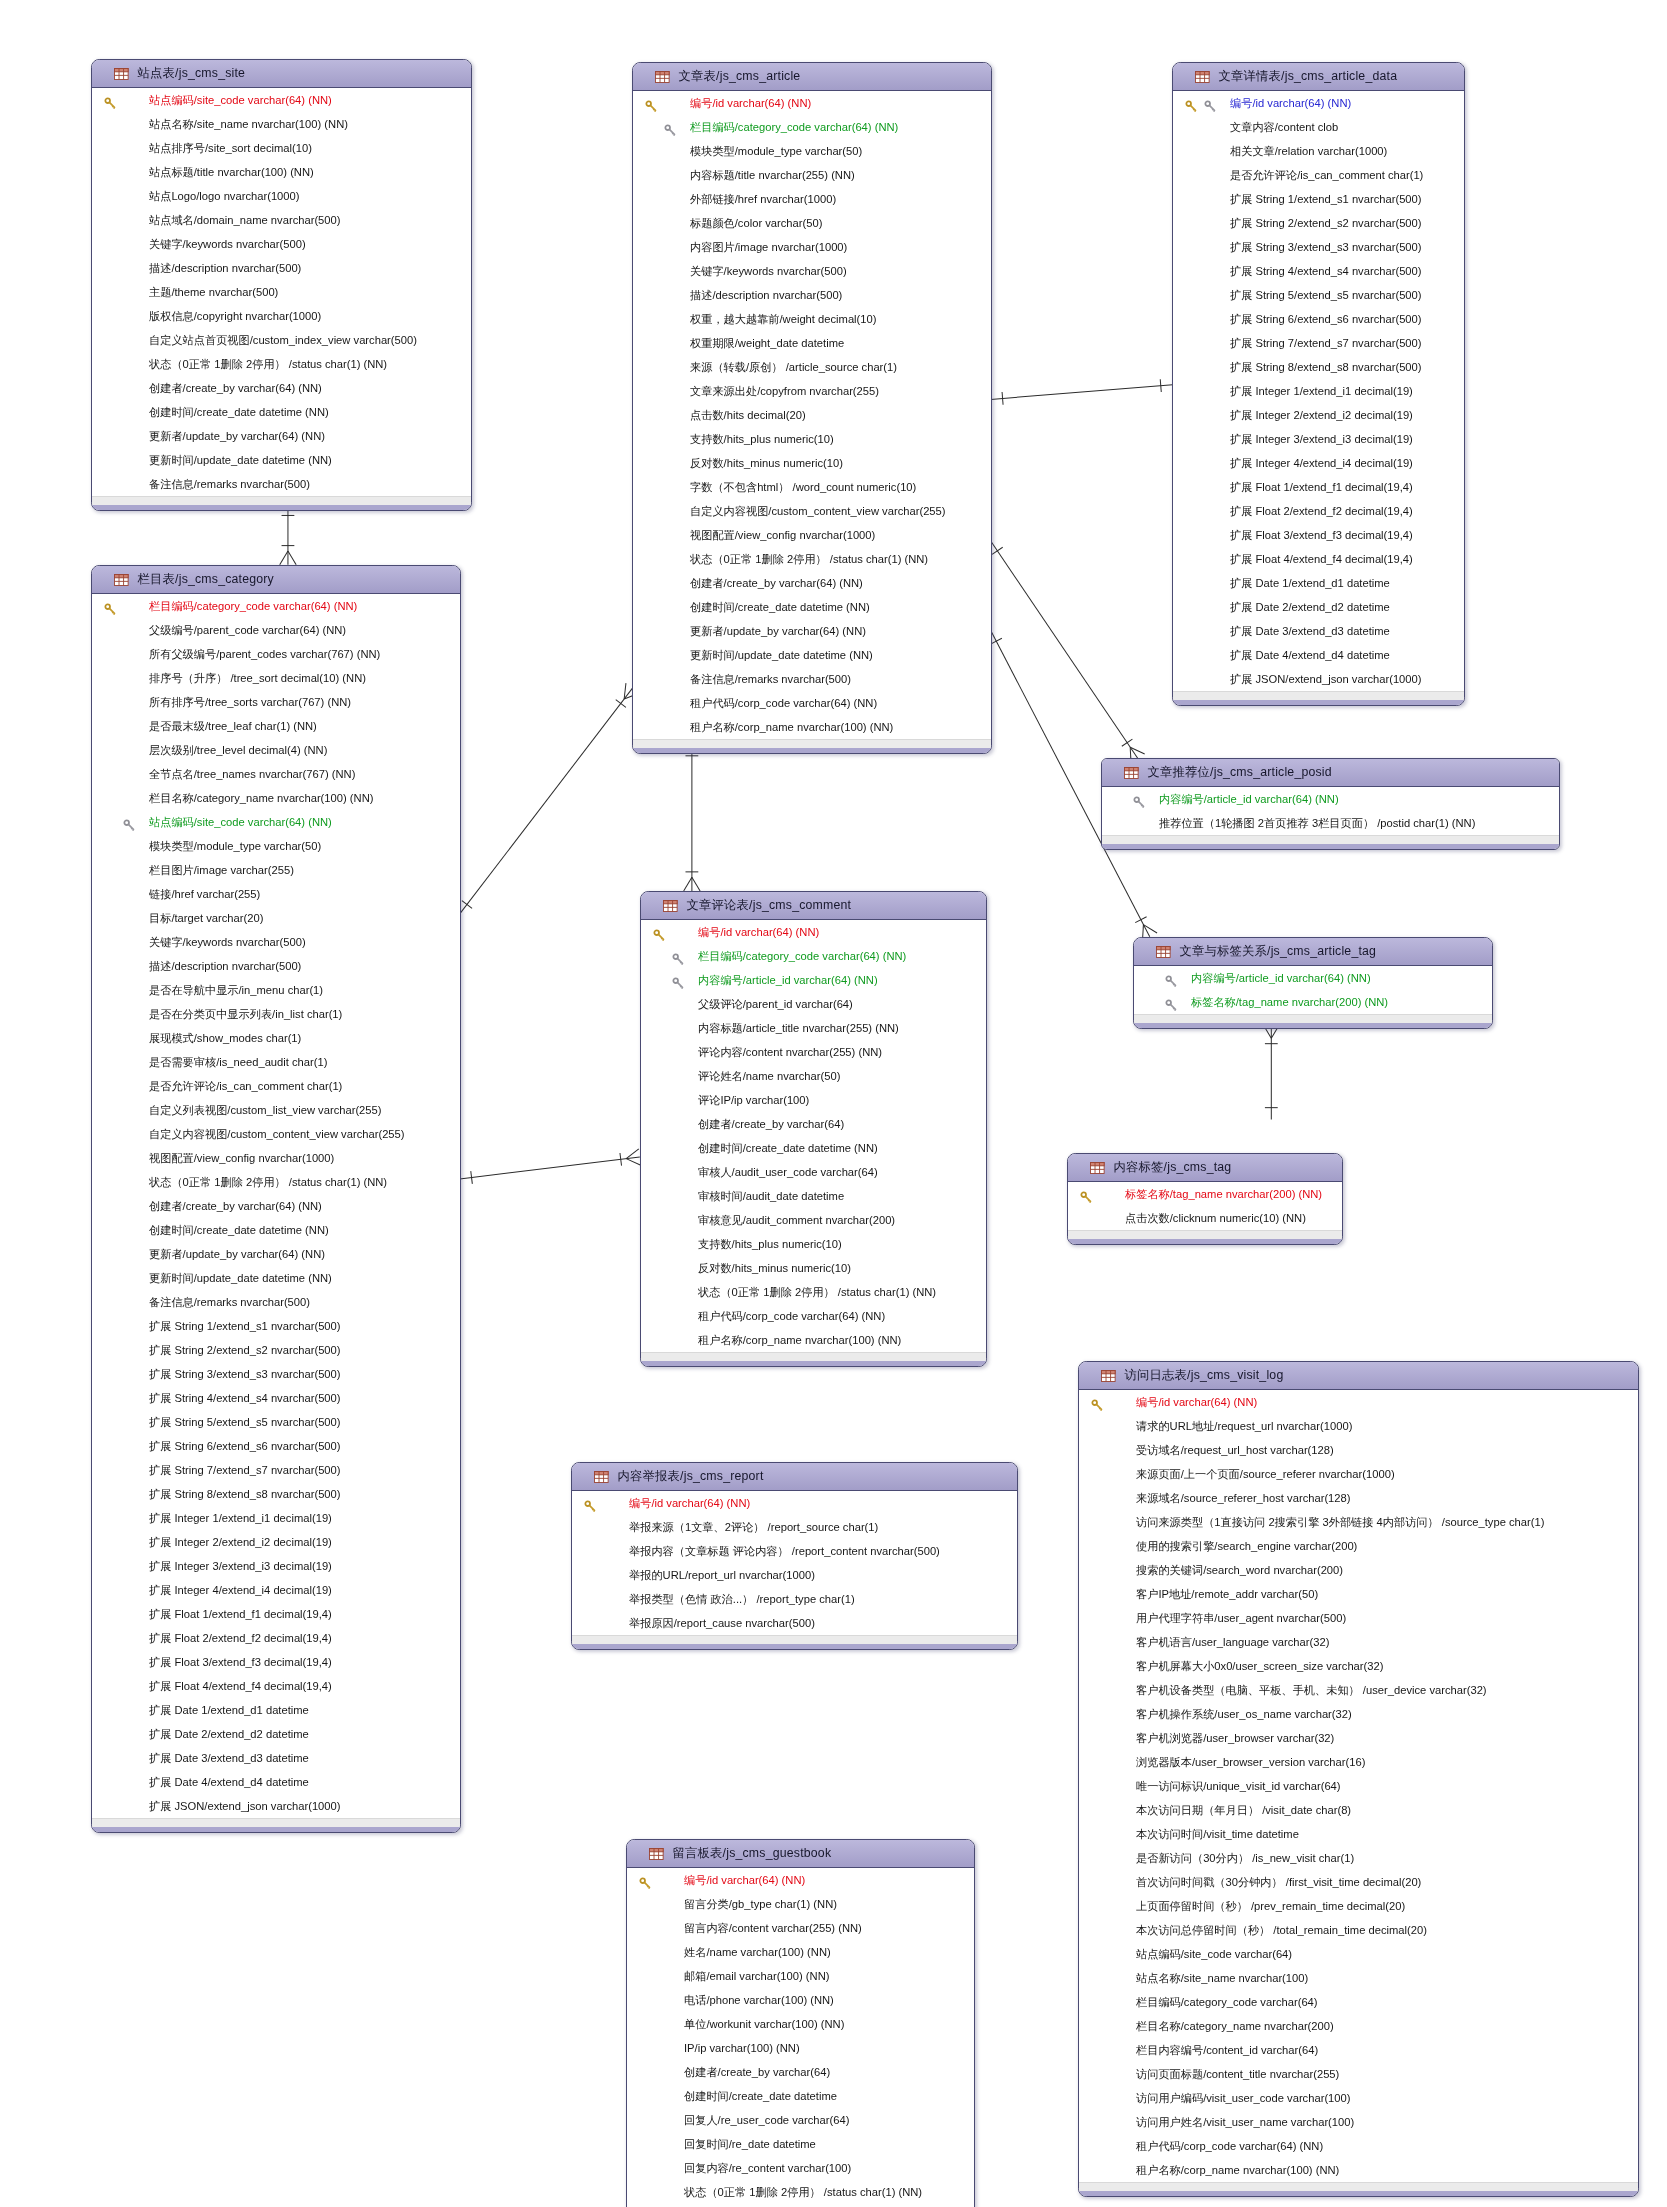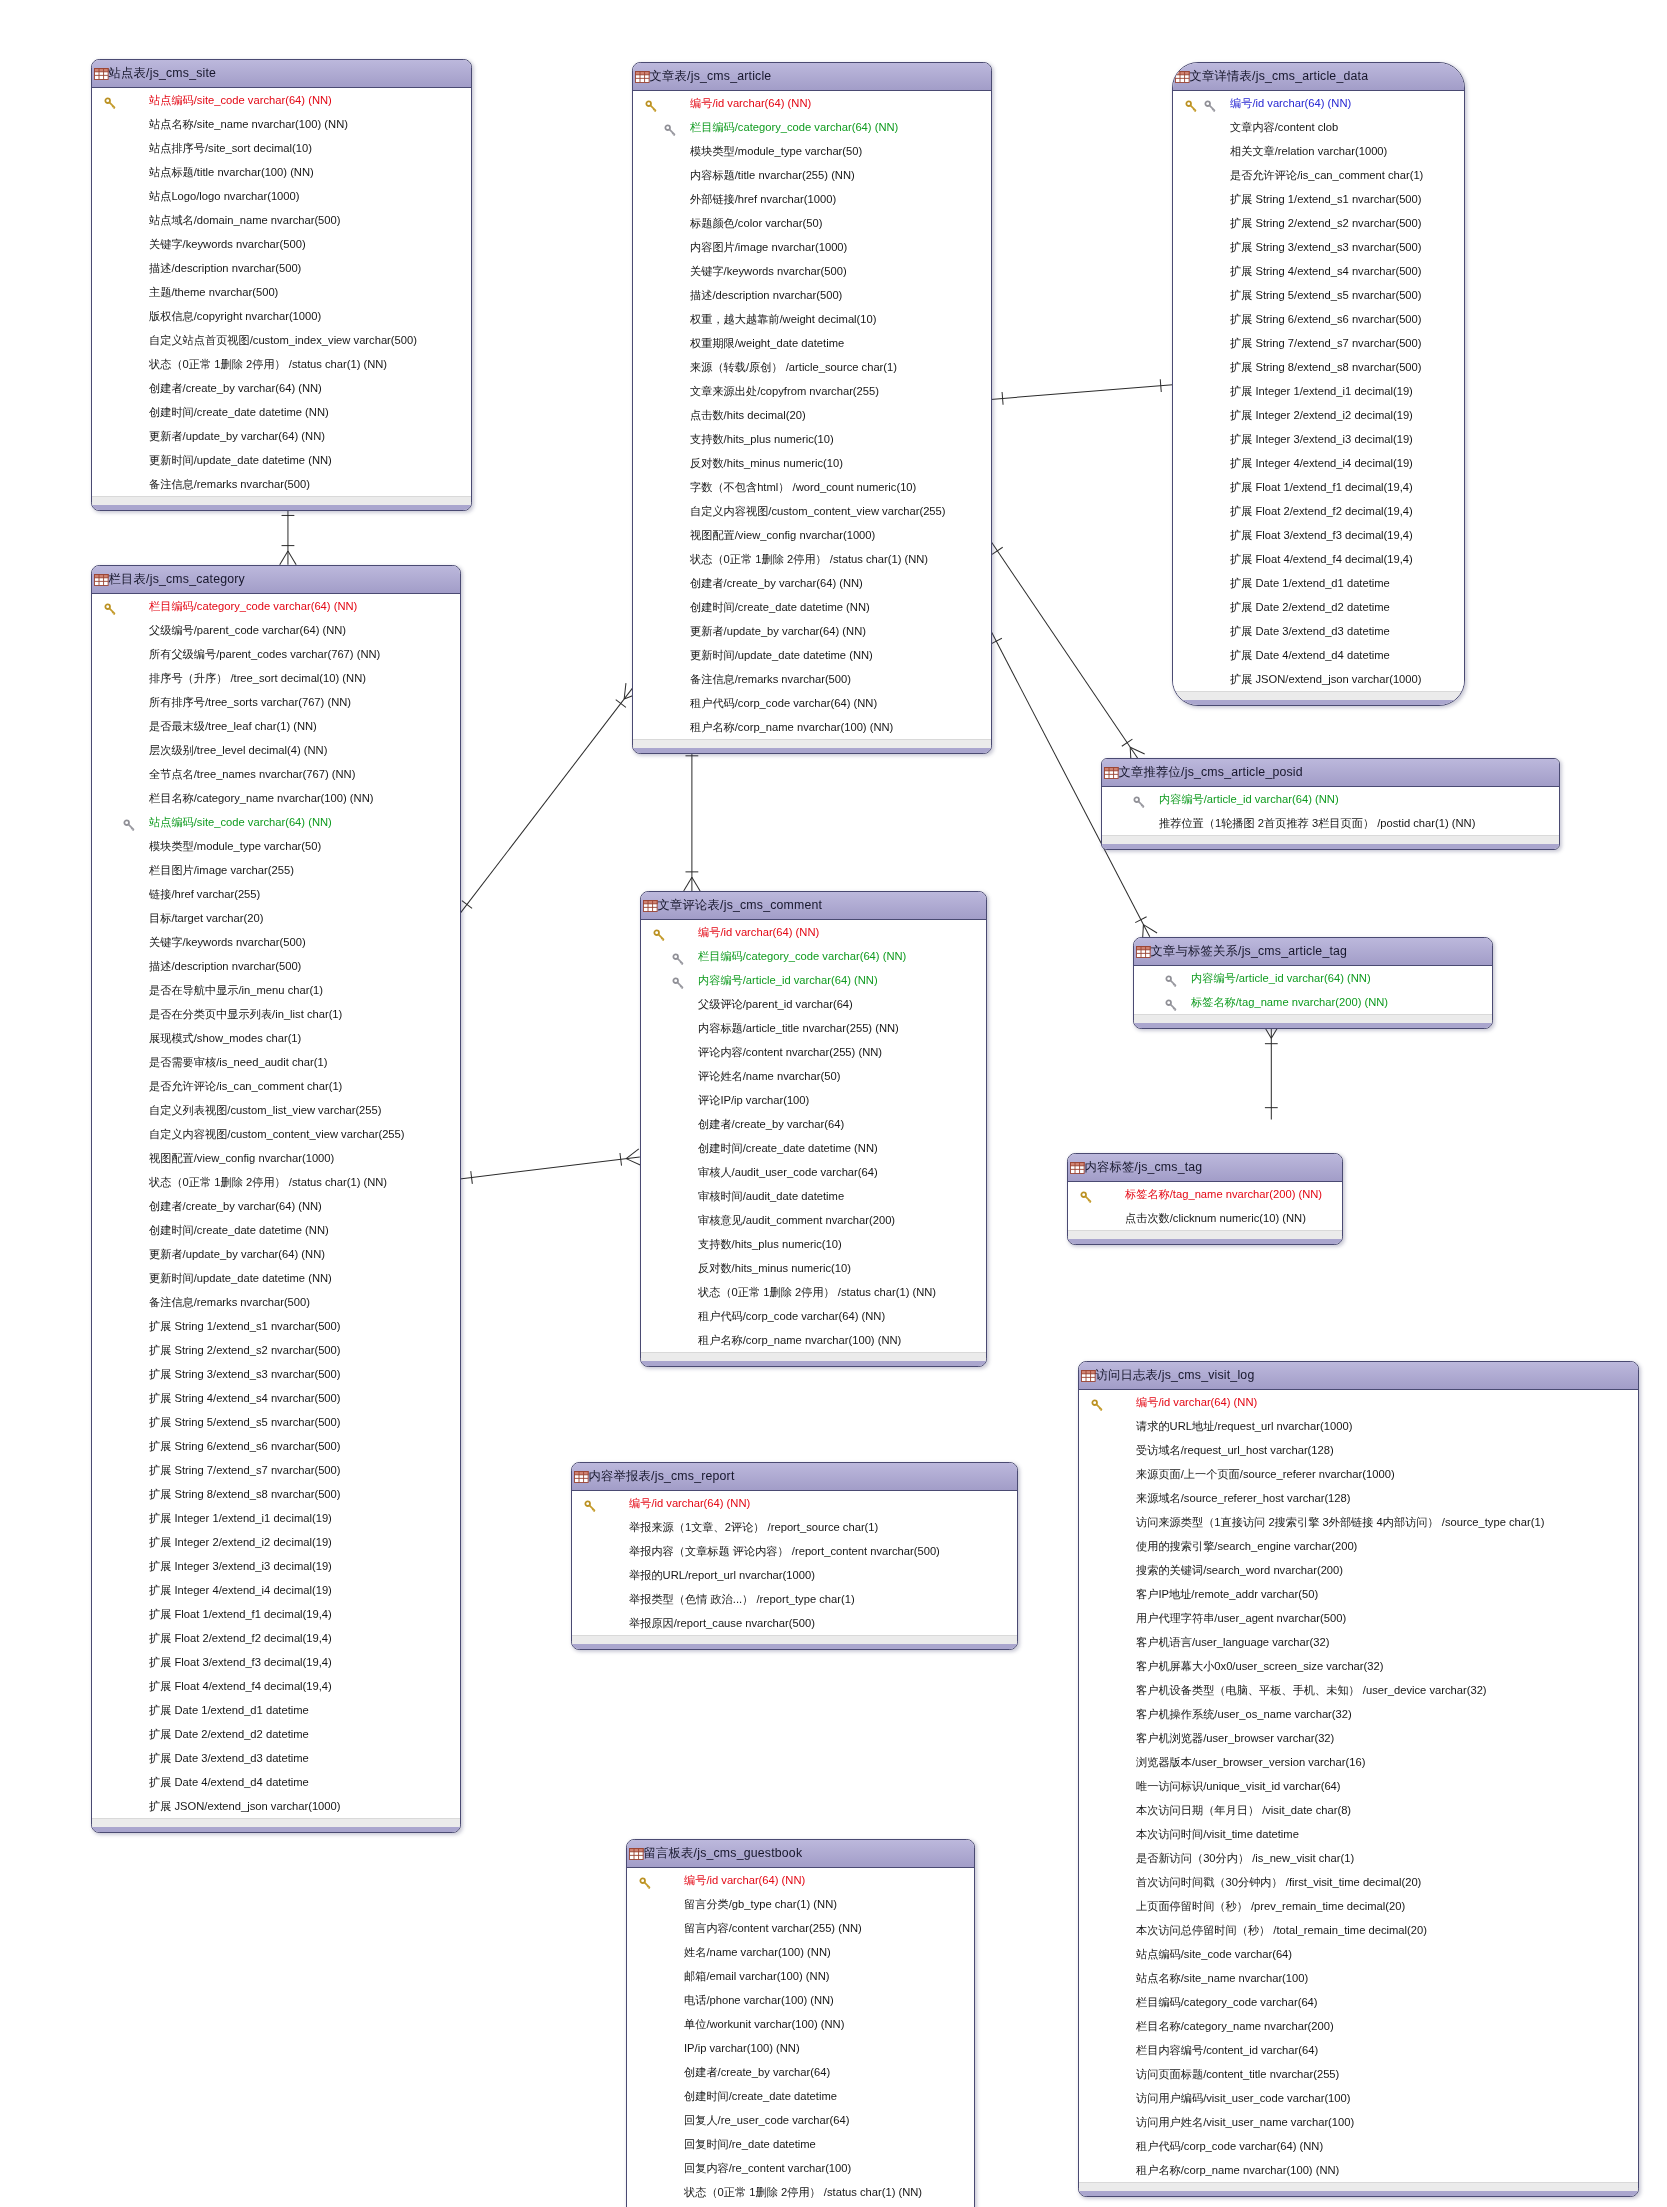--- a/index.html
+++ b/index.html
@@ -10,21 +10,21 @@
   #relations-svg{position:absolute;left:0;top:0;z-index:0;}
   .tbl{
     position:absolute;z-index:1;background:#ffffff;
     border:1.5px solid #4a4a72;border-radius:8.2px;
     box-shadow:1.4px 1.8px 3.7px rgba(70,70,110,.28);
     overflow:hidden;
   }
   .tbl-hd{
     height:27.4px;background:linear-gradient(#bcb8dc,#a29dc8);
     border-bottom:1.3px solid #4a4a72;
-    display:flex;align-items:center;gap:0;padding:0 2px;
+    display:flex;align-items:center;gap:9px;padding:0 22px;
     font-size:12.3px;color:#17172c;white-space:nowrap;
   }
   .tbl-title{letter-spacing:0.2px;}
   .tbl-body{background:#fff;}
   .row{
     position:relative;height:24px;line-height:24px;
     font-size:11.2px;padding-left:57px;white-space:nowrap;color:#161616;
   }
   .row .ic{position:absolute;top:5.5px;width:12.8px;height:12.8px;}
   .ic.pk{left:12px;}
@@ -268,21 +268,21 @@
         <div class="row"><span class="">创建时间/create_date datetime (NN)</span></div>
         <div class="row"><span class="">更新者/update_by varchar(64) (NN)</span></div>
         <div class="row"><span class="">更新时间/update_date datetime (NN)</span></div>
         <div class="row"><span class="">备注信息/remarks nvarchar(500)</span></div>
         <div class="row"><span class="">租户代码/corp_code varchar(64) (NN)</span></div>
         <div class="row"><span class="">租户名称/corp_name nvarchar(100) (NN)</span></div>
       </div>
       <div class="tbl-ft"></div>
       <div class="tbl-ftb"></div>
     </div>
-    <div class="tbl" style="left: 1172px; top: 62px; width: 291px; border-radius: 26px;">
+    <div class="tbl" style="left: 1172px; top: 62px; width: 291px;">
       <div class="tbl-hd">
         <span class="hd-ic">
           <svg width="14.6" height="12" viewBox="0 0 16 13">
             <rect x="0.5" y="0.5" width="15" height="12" fill="#ffffff" stroke="#9a4434" stroke-width="1"></rect>
             <rect x="0.5" y="0.5" width="15" height="3.6" fill="#cf8272" stroke="#9a4434" stroke-width="1"></rect>
             <line x1="5.5" y1="0.5" x2="5.5" y2="12.5" stroke="#9a4434"></line>
             <line x1="10.5" y1="0.5" x2="10.5" y2="12.5" stroke="#9a4434"></line>
             <line x1="0.5" y1="8" x2="15.5" y2="8" stroke="#9a4434"></line>
           </svg>
         </span>

